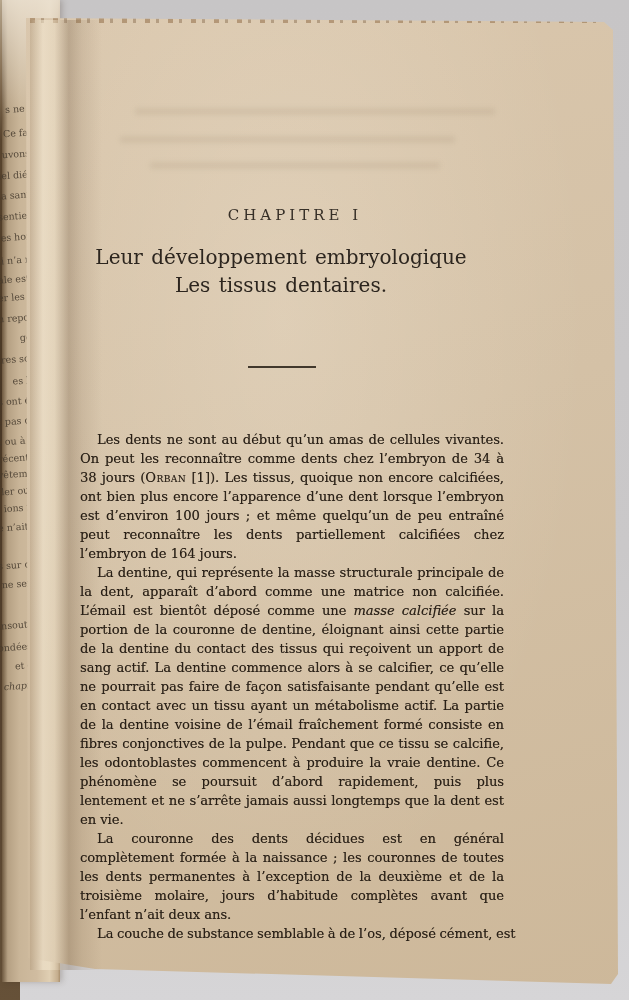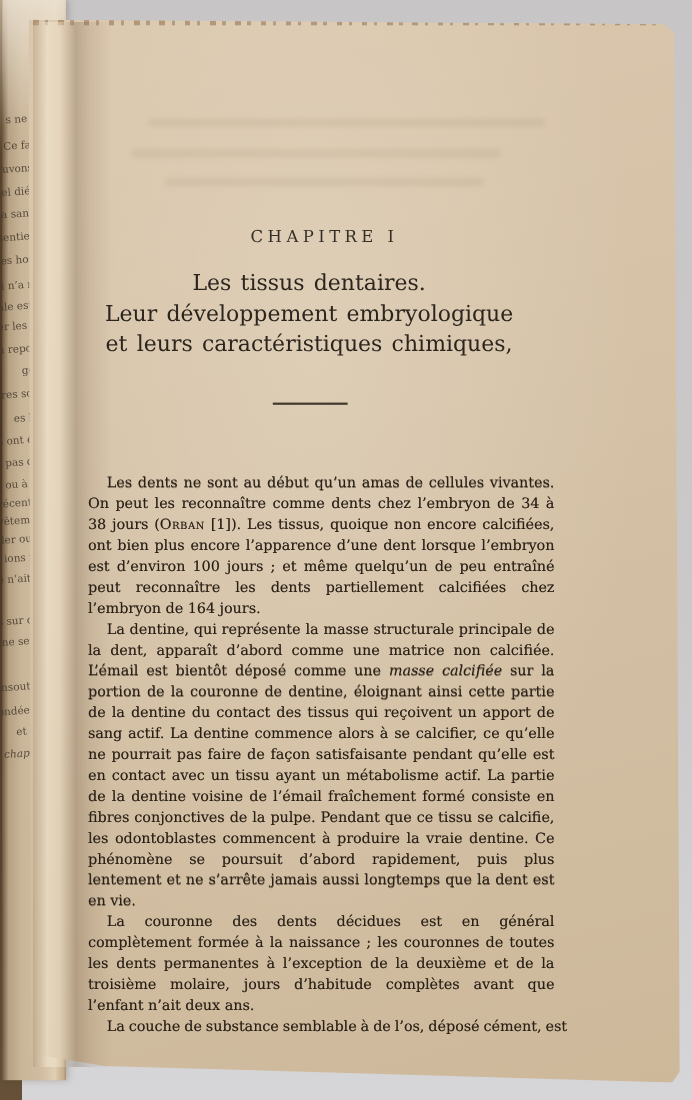--- a/index.html
+++ b/index.html
@@ -121,23 +121,22 @@
   </div>
 
   <div class="fold"></div>
 
 
   <div class="page-content">
 
     <div class="chapter-heading">CHAPITRE I</div>
 
     <div class="title-block">
+      <div class="title-line">Leur développement embryologique</div>
       <div class="title-line">Les tissus dentaires.</div>
-      <div class="title-line">Leur développement embryologique</div>
-      <div class="title-line">et leurs caractéristiques chimiques,</div>
     </div>
 
     <div class="rule"></div>
 
     <div class="body-text">
       <p><span>Les dents ne sont au début qu’un amas de cellules vivantes. On peut les reconnaître comme dents chez l’embryon de 34 à 38 jours (</span><span class="sc">Orban</span><span> [1]). Les tissus, quoique non encore calcifiées, ont bien plus encore l’apparence d’une dent lorsque l’embryon est d’environ 100 jours ; et même quelqu’un de peu entraîné peut reconnaître les dents partiellement calcifiées chez l’embryon de 164 jours.</span></p>
       <p><span>La dentine, qui représente la masse structurale principale de la dent, apparaît d’abord comme une matrice non calcifiée. L’émail est bientôt déposé comme une </span><span class="it">masse calcifiée</span><span> sur la portion de la couronne de dentine, éloignant ainsi cette partie de la dentine du contact des tissus qui reçoivent un apport de sang actif. La dentine commence alors à se calcifier, ce qu’elle ne pourrait pas faire de façon satisfaisante pendant qu’elle est en contact avec un tissu ayant un métabolisme actif. La partie de la dentine voisine de l’émail fraîchement formé consiste en fibres conjonctives de la pulpe. Pendant que ce tissu se calcifie, les odontoblastes commencent à produire la vraie dentine. Ce phénomène se poursuit d’abord rapidement, puis plus lentement et ne s’arrête jamais aussi longtemps que la dent est en vie.</span></p>
       <p>La couronne des dents décidues est en général complètement formée à la naissance ; les couronnes de toutes les dents permanentes à l’exception de la deuxième et de la troisième molaire, jours d’habitude complètes avant que l’enfant n’ait deux ans.</p>
       <p class="nowrap">La couche de substance semblable à de l’os, déposé cément, est</p>
     </div>

